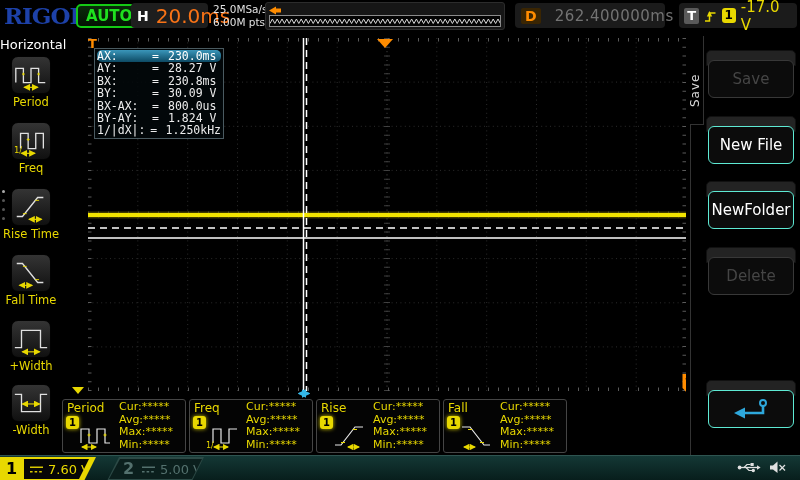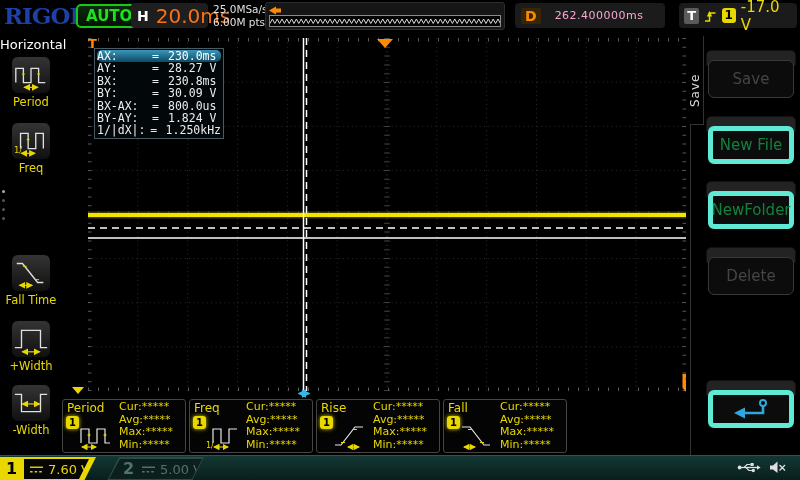--- a/index.html
+++ b/index.html
@@ -19,21 +19,21 @@
   #hbox .v{color:#f97316;font-size:20px}
   #rate{position:absolute;left:213px;top:3px;font-size:10.5px;color:#e0e0e0;line-height:13px}
   #preview{position:absolute;left:265px;top:2px;width:240px;height:28px;background:#161616;
     border:1px solid #2c2c2c;border-radius:3px}
   #pv-strip{position:absolute;left:3px;bottom:2px;width:232px;height:12px;background:#040404;
     border:1px solid #8a8a8a}
   #dbox{position:absolute;left:515px;top:3px;width:150px;height:25px;background:#1b1b1b;
     border-radius:4px;display:flex;align-items:center;padding:0 6px;gap:14px}
   #dbox .d{color:#ff8c00;font-weight:bold;font-size:14px;background:#3a2502;
     padding:0 4px;border-radius:2px}
-  #dbox .v{color:#f9a8d4;font-size:11px;letter-spacing:.5px}
+  #dbox .v{color:#737373;font-size:15px;letter-spacing:.5px}
   #tbox{position:absolute;left:679px;top:3px;width:118px;height:25px;background:#1b1b1b;
     border-radius:4px;display:flex;align-items:center;padding:0 5px;gap:5px}
   #tbox .t{color:#fff;font-weight:bold;font-size:13px;background:#5a5a5a;
     width:16px;height:16px;text-align:center;line-height:16px;border-radius:2px}
   #tbox .src{color:#000;font-weight:bold;font-size:12px;background:#e8d800;
     width:15px;height:15px;text-align:center;line-height:15px;border-radius:3px}
   #tbox .lvl{color:#e8d800;font-size:15px}
 
   
   #lmenu{position:absolute;left:0;top:32px;width:62px;height:423px;background:#000}
@@ -61,21 +61,21 @@
 
   
   #rmenu{position:absolute;left:686px;top:32px;width:114px;height:423px;background:#000}
   .rm-line{position:absolute;background:#333}
   #save-tab{position:absolute;left:2px;top:22px;width:14px;height:72px;color:#d8d8d8;
     font-size:12px;writing-mode:vertical-rl;transform:rotate(180deg);text-align:center;letter-spacing:1px}
   .rmb-cap{position:absolute;left:20px;width:90px;height:16px;background:#232323;
     border-radius:5px 5px 0 0;border:1px solid #111}
   .rmb{position:absolute;left:22px;width:86px;height:38px;background:#0c0c0c;border-radius:6px;
     display:flex;align-items:center;justify-content:center;font-size:15px}
-  .rmb.on{border:5px solid #5eead4;color:#15803d}
+  .rmb.on{border:1px solid #5eead4;color:#ffffff}
   .rmb.off{border:1px solid #383838;color:#454545}
 
   
   .mbox{position:absolute;top:399px;width:124px;height:54px;background:#040404;
     border:1px solid #454545;border-radius:3px}
   .mb-name{position:absolute;left:4px;top:1px;color:#e8d800;font-size:12px}
   .mb-src{position:absolute;left:3px;top:16px;width:13px;height:13px;background:#e8d800;
     border-radius:3px;color:#000;font-size:10px;font-weight:bold;text-align:center;
     line-height:13px;box-shadow:0 0 4px #cfc400}
   .mb-icon{position:absolute;left:15px;top:22px}
@@ -174,20 +174,30 @@
       <svg width="40" height="36" viewBox="0 0 40 36">
         <polyline points="9,26 9,10 17,10 17,26 25,26 25,10 33,10 33,26" fill="none" stroke="#e0e0e0" stroke-width="1.4"></polyline>
         <path d="M15.5 16.5 h3 M17 15 v3" stroke="#e8d800" stroke-width="1" fill="none"></path>
         <text x="2" y="31" font-size="9" fill="#e8d800">1/</text>
         <line x1="10" y1="31" x2="24" y2="31" stroke="#e8d800" stroke-width="1.2" marker-start="url(#ah)" marker-end="url(#ah)"></line>
       </svg>
     </div>
     <div class="lml">Freq</div>
   </div>
 
+  <div class="lm-item" style="top:156px">
+    <div class="lmb">
+      <svg width="40" height="36" viewBox="0 0 40 36">
+        <polyline points="5,28 11,28 27,8 33,8" fill="none" stroke="#e0e0e0" stroke-width="1.4"></polyline>
+        <path d="M11.5 25 h4 M24.5 11 h4" stroke="#e8d800" stroke-width="1" fill="none"></path>
+        <line x1="18" y1="31" x2="31" y2="31" stroke="#e8d800" stroke-width="1.2" marker-start="url(#ah)" marker-end="url(#ah)"></line>
+      </svg>
+    </div>
+    <div class="lml">Rise Time</div>
+  </div>
 
   <div class="lm-item" style="top:222px">
     <div class="lmb">
       <svg width="40" height="36" viewBox="0 0 40 36">
         <polyline points="5,8 11,8 27,28 33,28" fill="none" stroke="#e0e0e0" stroke-width="1.4"></polyline>
         <path d="M11.5 11 h4 M24.5 25 h4" stroke="#e8d800" stroke-width="1" fill="none"></path>
         <line x1="8" y1="31" x2="21" y2="31" stroke="#e8d800" stroke-width="1.2" marker-start="url(#ah)" marker-end="url(#ah)"></line>
       </svg>
     </div>
     <div class="lml">Fall Time</div>

